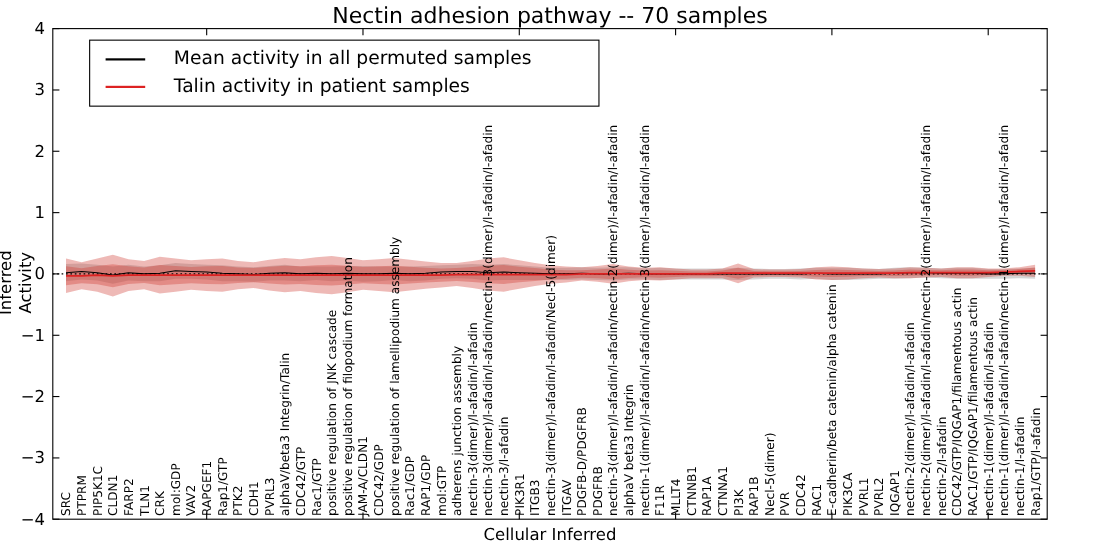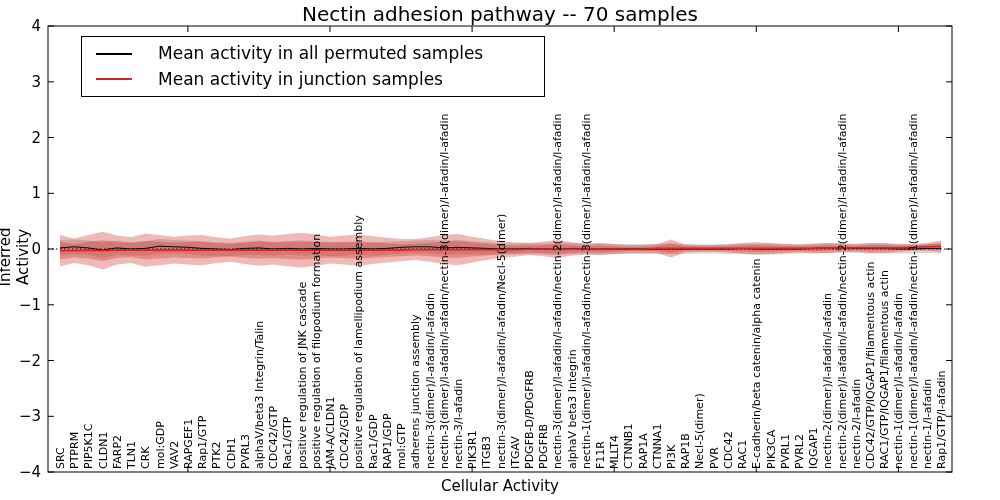--- a/index.html
+++ b/index.html
@@ -147,25 +147,25 @@
       <line x1="756.2741935483871" y1="26" x2="756.2741935483871" y2="32" stroke="#000" stroke-width="1"></line>
       <line x1="756.2741935483871" y1="472" x2="756.2741935483871" y2="466" stroke="#000" stroke-width="1"></line>
       <line x1="898.3709677419355" y1="26" x2="898.3709677419355" y2="32" stroke="#000" stroke-width="1"></line>
       <line x1="898.3709677419355" y1="472" x2="898.3709677419355" y2="466" stroke="#000" stroke-width="1"></line>
     </svg>
 
   <div class="title">Nectin adhesion pathway -- 70 samples</div>
 
   <div class="ylabel">Inferred Activity</div>
 
-  <div class="xlabel">Cellular Activity</div>
+  <div class="xlabel">Cellular Inferred</div>
 
   <div class="legend">
     <div class="legend-row">
       <span class="legend-swatch" style="border-top-color: rgb(0, 0, 0);"></span>
       <span>Mean activity in all permuted samples</span>
     </div>
     <div class="legend-row">
       <span class="legend-swatch" style="border-top-color: rgb(221, 34, 34);"></span>
-      <span>Mean activity in junction samples</span>
+      <span>Talin activity in patient samples</span>
     </div>
   </div>
 </div>
 
 </body></html>

